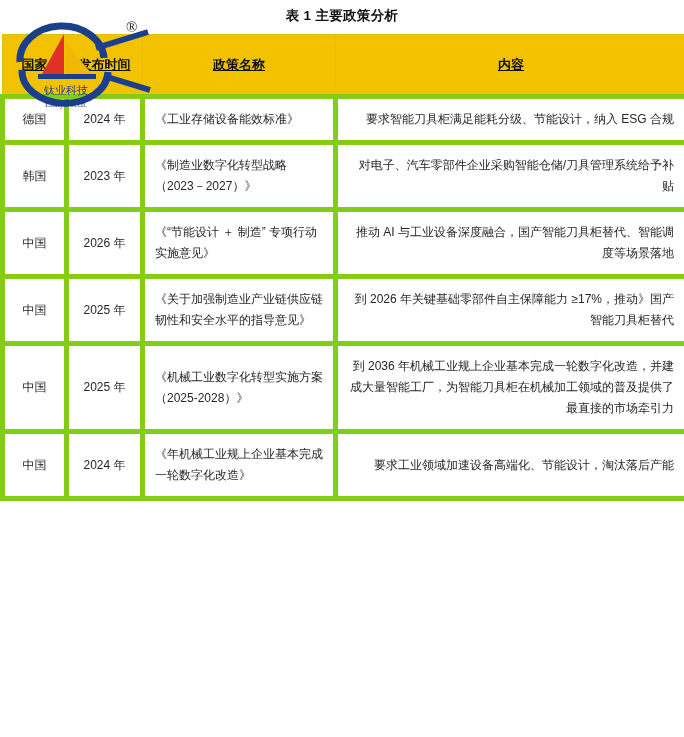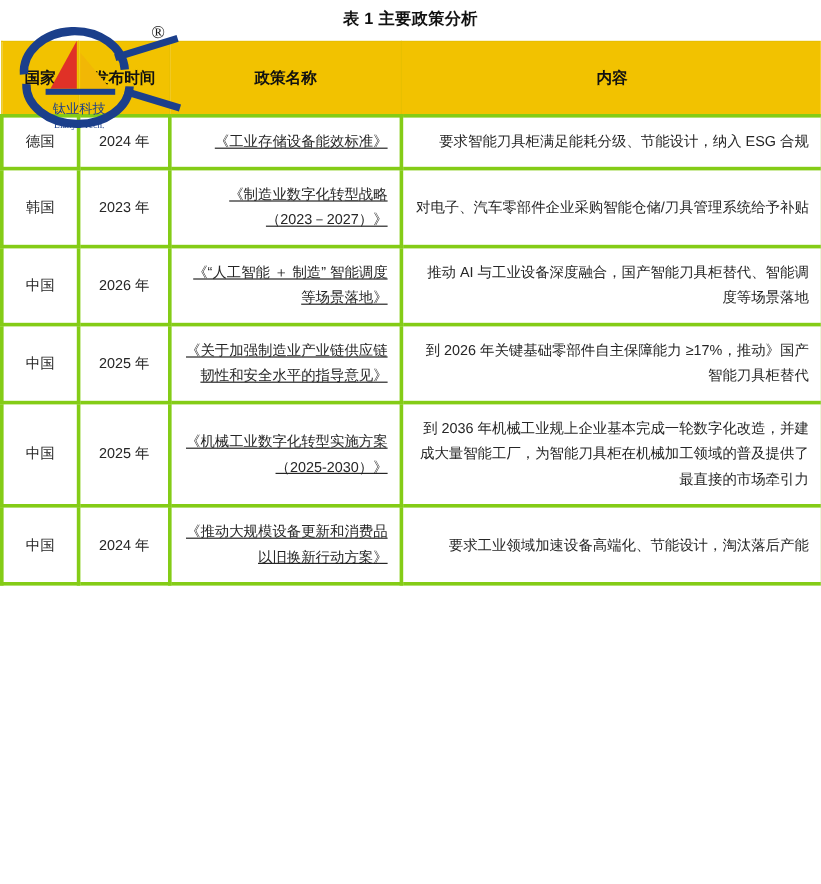--- a/index.html
+++ b/index.html
@@ -29,47 +29,47 @@
     padding: 7px 0 9px 0;
     letter-spacing: 0.3px;
   }
   table.policy-table {
     border-collapse: collapse;
     width: 684px;
     table-layout: fixed;
   }
   table.policy-table th,
   table.policy-table td {
-    border: 3px solid #84cc16;
+    border: 5px solid #84cc16;
     vertical-align: middle;
     box-sizing: border-box;
   }
   table.policy-table thead th {
     background: #f2c200;
     color: #111111;
     font-size: 13px;
     font-weight: bold;
     text-align: center;
     height: 62px;
     border: 1px solid #e8bf00;
     padding: 4px 6px;
+    text-decoration: underline;
   }
   table.policy-table tbody td {
     font-size: 12px;
     line-height: 1.75;
     padding: 10px 10px;
     color: #262626;
   }
   td.c-country, td.c-year {
     text-align: center;
     white-space: nowrap;
   }
   td.c-name {
-    text-align: right;
-    text-decoration: underline;
+    text-align: left;
   }
   td.c-content {
     text-align: right;
   }
   
   col.col-country { width: 64px; }
   col.col-year    { width: 76px; }
   col.col-name    { width: 193px; }
   col.col-content { width: 351px; }
 
@@ -114,39 +114,39 @@
       </tr>
       <tr>
         <td class="c-country">韩国</td>
         <td class="c-year">2023 年</td>
         <td class="c-name">《制造业数字化转型战略（2023－2027）》</td>
         <td class="c-content">对电子、汽车零部件企业采购智能仓储/刀具管理系统给予补贴</td>
       </tr>
       <tr>
         <td class="c-country">中国</td>
         <td class="c-year">2026 年</td>
-        <td class="c-name">《“人工智能 ＋ 制造” 智能调度等场景落地》</td>
+        <td class="c-name">《“节能设计 ＋ 制造” 专项行动实施意见》</td>
         <td class="c-content">推动 AI 与工业设备深度融合，国产智能刀具柜替代、智能调度等场景落地</td>
       </tr>
       <tr>
         <td class="c-country">中国</td>
         <td class="c-year">2025 年</td>
         <td class="c-name">《关于加强制造业产业链供应链韧性和安全水平的指导意见》</td>
         <td class="c-content">到 2026 年关键基础零部件自主保障能力 ≥17%，推动》国产智能刀具柜替代</td>
       </tr>
       <tr>
         <td class="c-country">中国</td>
         <td class="c-year">2025 年</td>
-        <td class="c-name">《机械工业数字化转型实施方案（2025-2030）》</td>
+        <td class="c-name">《机械工业数字化转型实施方案（2025-2028）》</td>
         <td class="c-content">到 2036 年机械工业规上企业基本完成一轮数字化改造，并建成大量智能工厂，为智能刀具柜在机械加工领域的普及提供了最直接的市场牵引力</td>
       </tr>
       <tr>
         <td class="c-country">中国</td>
         <td class="c-year">2024 年</td>
-        <td class="c-name">《推动大规模设备更新和消费品以旧换新行动方案》</td>
+        <td class="c-name">《年机械工业规上企业基本完成一轮数字化改造》</td>
         <td class="c-content">要求工业领域加速设备高端化、节能设计，淘汰落后产能</td>
       </tr>
     </tbody>
   </table>
 
   <svg class="logo-watermark" viewBox="0 0 152 100">
     <g>
       <path d="M12 44 A42 34 0 0 1 96 40" fill="none" stroke="#1b3f8b" stroke-width="7"></path>
       <path d="M14 52 A40 30 0 0 0 100 54" fill="none" stroke="#1b3f8b" stroke-width="7"></path>
       <path d="M88 30 L140 14" fill="none" stroke="#1b3f8b" stroke-width="6"></path>

